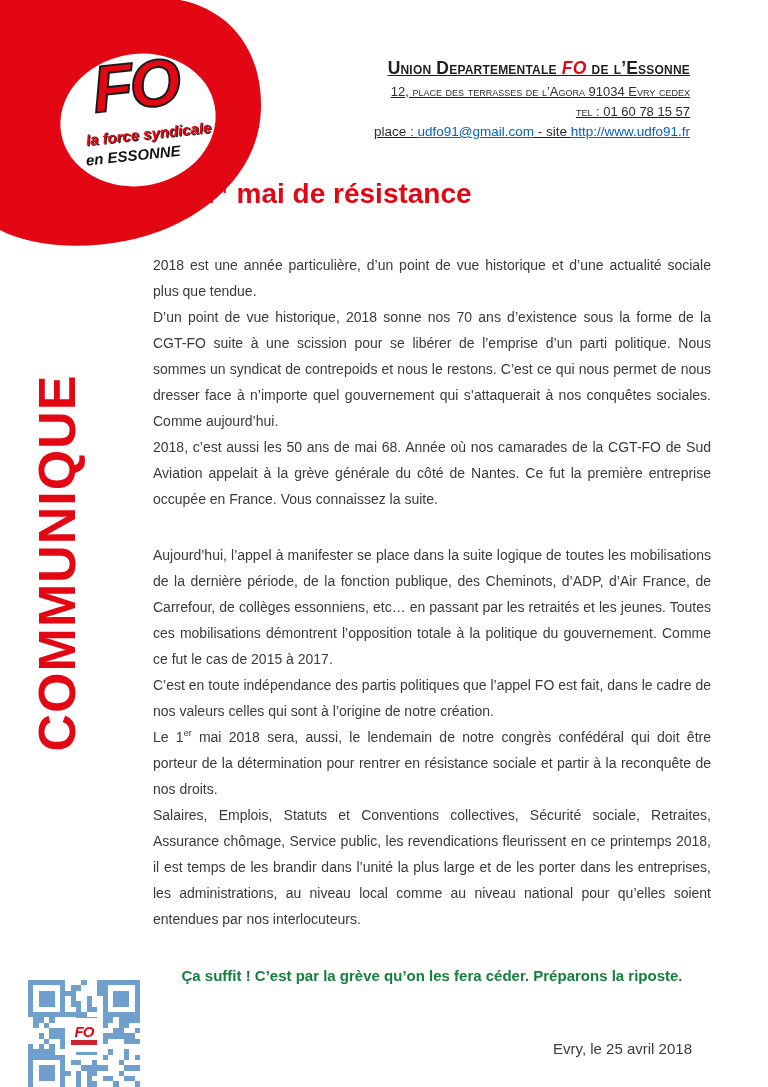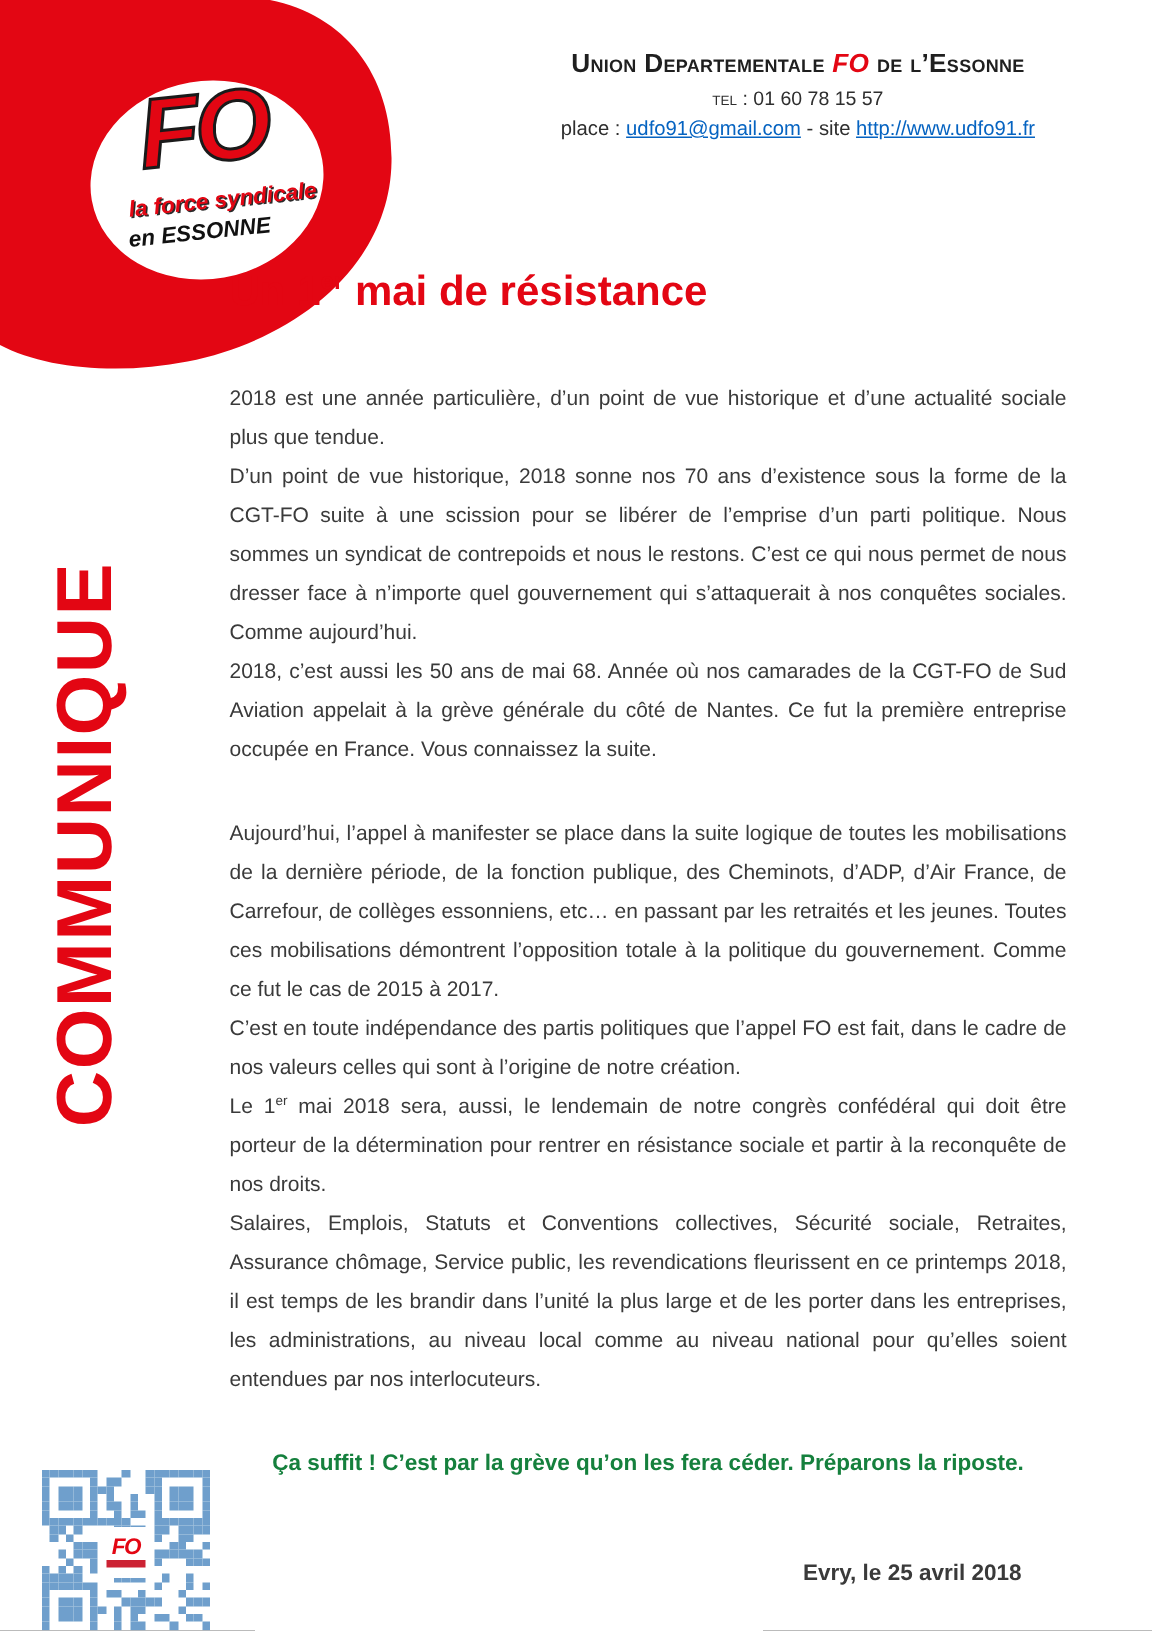--- a/index.html
+++ b/index.html
@@ -23,21 +23,21 @@
     position:absolute; left:84px; top:126px;
     font-size:15px; font-weight:bold; font-style:italic; color:#e30613;
     text-shadow:1px 1px 0 #2a2a2a; white-space:nowrap;
   }
   .logo-region {
     position:absolute; left:82px; top:146px;
     font-size:15px; font-weight:bold; font-style:italic; color:#111; white-space:nowrap;
   }
 
   
-  .header-block { position:absolute; top:32px; right:78px; text-align:center; color:#1f1f1f; }
+  .header-block { position:absolute; top:58px; right:78px; text-align:right; color:#1f1f1f;text-decoration:underline; }
   .org-line { font-variant:small-caps; font-weight:bold; font-size:17.5px; letter-spacing:0.2px; }
   .org-fo { color:#e30613; font-style:italic; }
   .addr-line, .tel-line { font-variant:small-caps; font-size:13px; color:#2e2e2e; margin-top:5px; }
   .mail-line { font-size:13.5px; color:#2e2e2e; margin-top:5px; }
   .doc-link { color:#0563c1; text-decoration:underline; cursor:pointer; }
 
   
   .doc-title {
     position:absolute; left:153px; top:178px; width:558px;
     text-align:left; font-size:28px; font-weight:bold; color:#e30613;
@@ -58,21 +58,21 @@
     font-size:14px; line-height:26px; text-align:justify; color:#3a3a3a;
   }
   .body-block p { margin:0; }
   .body-block p.gap-above { margin-top:30px; }
   .body-block sup { font-size:9px; vertical-align:super; line-height:0; }
 
   .slogan {
     position:absolute; left:153px; top:967px; width:558px;
     text-align:center; font-size:15px; font-weight:bold; color:#15803d;
   }
-  .date-line { position:absolute; top:1040px; right:87px; font-size:15px; color:#3a3a3a;font-weight:bold; }
+  .date-line { position:absolute; top:1040px; right:76px; font-size:15px; color:#3a3a3a; }
 
   
   .qr { position:absolute; left:28px; top:980px; width:112px; height:112px;
         display:grid; grid-template-columns:repeat(21,1fr); grid-template-rows:repeat(21,1fr); }
   .qr .m { background:transparent; }
   .qr .m.on { background:#6f9fcc; }
   .qr-center {
     position:absolute; left:66px; top:1018px; width:36px; height:34px;
     background:#fff; display:flex; flex-direction:column; align-items:center; justify-content:center;
   }
@@ -93,20 +93,21 @@
       <div class="logo-fo">FO</div>
       <div class="logo-tagline">la force syndicale</div>
       <div class="logo-region">en ESSONNE</div>
     </div>
   </div>
 
   <div class="header-block">
     <div class="org-line">
       <span>Union Departementale </span><span class="org-fo">FO</span><span> de l’Essonne</span>
     </div>
+    <div class="addr-line">12, place des terrasses de l’Agora 91034 Evry cedex</div>
     <div class="tel-line">tel : 01 60 78 15 57</div>
     <div class="mail-line">
       <span>place : </span><a class="doc-link">udfo91@gmail.com</a><span> - site </span><a class="doc-link">http://www.udfo91.fr</a>
     </div>
   </div>
 
   <div class="doc-title">
     <span>Un 1</span><sup>er</sup><span> mai de résistance</span>
   </div>
 

